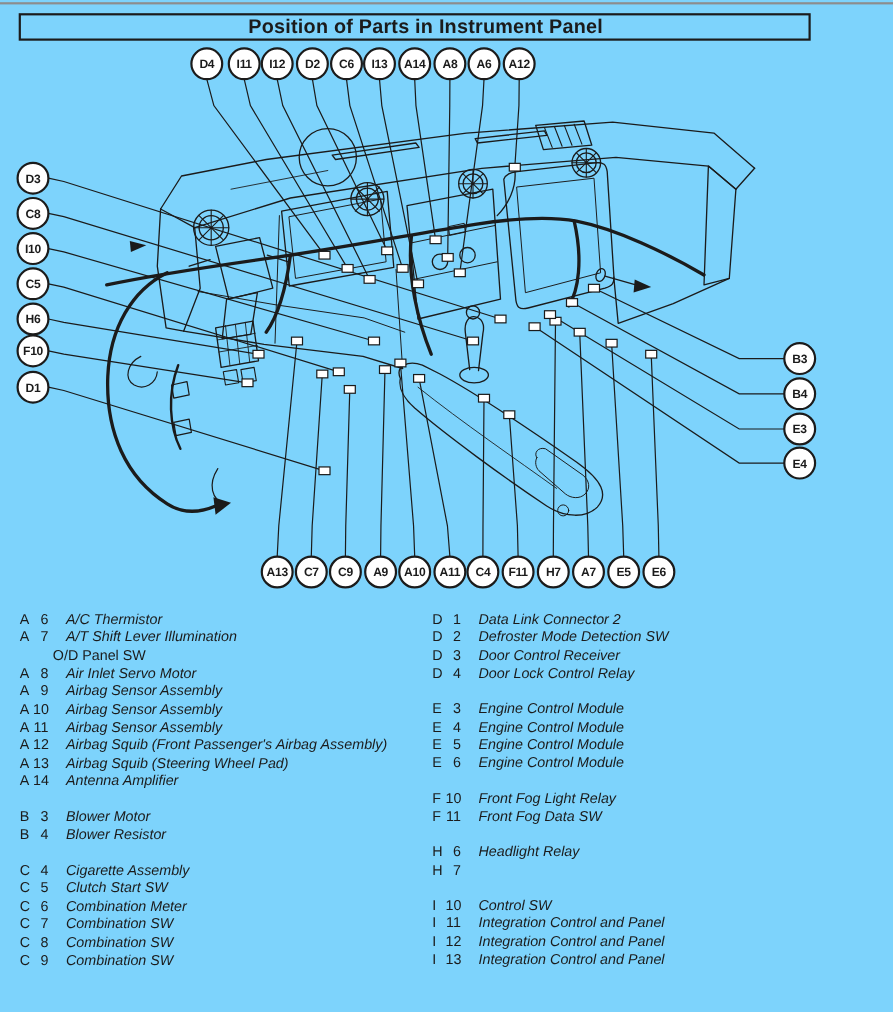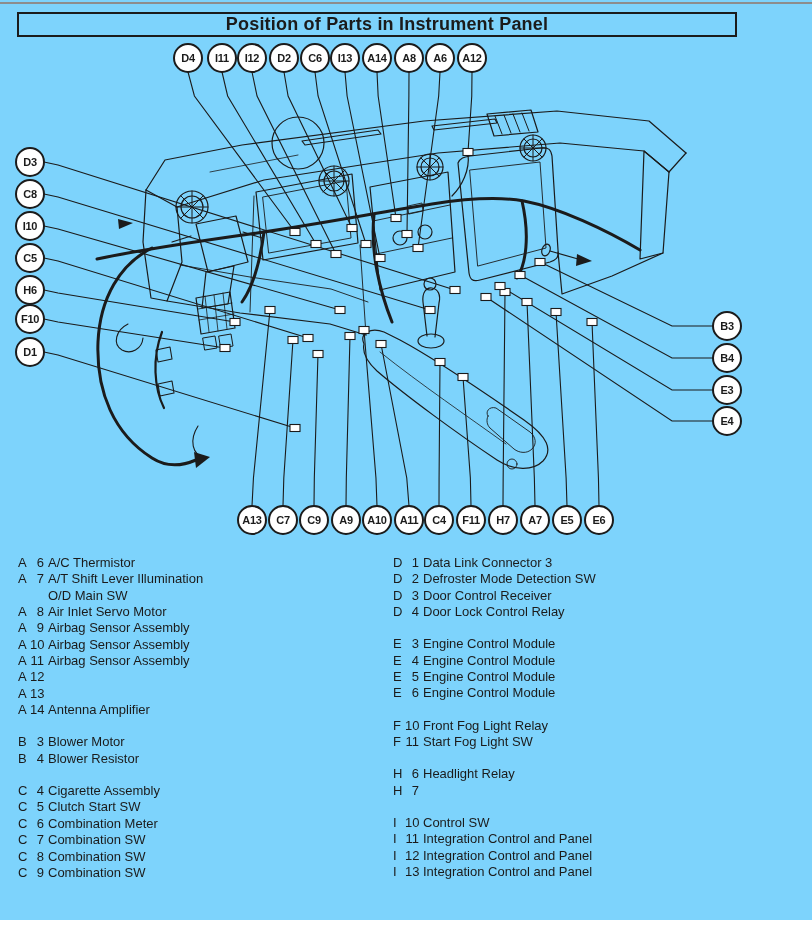--- a/index.html
+++ b/index.html
@@ -12,21 +12,21 @@
   svg.diagram{position:absolute;left:0;top:0;}
   .legend{position:absolute;left:0;top:555px;width:812px;font-size:13px;line-height:16.35px;}
   .lcol{position:absolute;top:0;}
   .lcol.c1{left:18px;width:368px;}
   .lcol.c2{left:393px;width:414px;}
   .lgroup{margin:0;}
   .lgroup + .lgroup{margin-top:16px;}
   .entry{display:flex;white-space:nowrap;}
   .entry .lt{width:12px;flex:none;}
   .entry .num{width:14px;flex:none;text-align:right;}
-  .entry .nm{margin-left:4px;}
+  .entry .nm{margin-left:16px;font-style:italic;}
   .cont{margin-left:30px;white-space:nowrap;}
 </style>
 </head>
 <body>
 
 <div class="page">
   <div class="top-rule"></div>
 
   <div class="title-box">
     <span class="t">Position of Parts in Instrument Panel</span>
@@ -351,21 +351,21 @@
           <div class="entry">
             <span class="lt">A</span>
             <span class="num">6</span>
             <span class="nm">A/C Thermistor</span>
           </div>
           <div class="entry">
             <span class="lt">A</span>
             <span class="num">7</span>
             <span class="nm">A/T Shift Lever Illumination</span>
           </div>
-          <div class="cont">O/D Main SW</div>
+          <div class="cont">O/D Panel SW</div>
           <div class="entry">
             <span class="lt">A</span>
             <span class="num">8</span>
             <span class="nm">Air Inlet Servo Motor</span>
           </div>
           <div class="entry">
             <span class="lt">A</span>
             <span class="num">9</span>
             <span class="nm">Airbag Sensor Assembly</span>
           </div>
@@ -375,24 +375,26 @@
             <span class="nm">Airbag Sensor Assembly</span>
           </div>
           <div class="entry">
             <span class="lt">A</span>
             <span class="num">11</span>
             <span class="nm">Airbag Sensor Assembly</span>
           </div>
           <div class="entry">
             <span class="lt">A</span>
             <span class="num">12</span>
+            <span class="nm">Airbag Squib (Front Passenger's Airbag Assembly)</span>
           </div>
           <div class="entry">
             <span class="lt">A</span>
             <span class="num">13</span>
+            <span class="nm">Airbag Squib (Steering Wheel Pad)</span>
           </div>
           <div class="entry">
             <span class="lt">A</span>
             <span class="num">14</span>
             <span class="nm">Antenna Amplifier</span>
           </div>
         </div>
         <div class="lgroup">
           <div class="entry">
             <span class="lt">B</span>
@@ -436,21 +438,21 @@
             <span class="num">9</span>
             <span class="nm">Combination SW</span>
           </div>
         </div>
       </div>
     <div class="lcol c2">
         <div class="lgroup">
           <div class="entry">
             <span class="lt">D</span>
             <span class="num">1</span>
-            <span class="nm">Data Link Connector 3</span>
+            <span class="nm">Data Link Connector 2</span>
           </div>
           <div class="entry">
             <span class="lt">D</span>
             <span class="num">2</span>
             <span class="nm">Defroster Mode Detection SW</span>
           </div>
           <div class="entry">
             <span class="lt">D</span>
             <span class="num">3</span>
             <span class="nm">Door Control Receiver</span>
@@ -485,21 +487,21 @@
         </div>
         <div class="lgroup">
           <div class="entry">
             <span class="lt">F</span>
             <span class="num">10</span>
             <span class="nm">Front Fog Light Relay</span>
           </div>
           <div class="entry">
             <span class="lt">F</span>
             <span class="num">11</span>
-            <span class="nm">Start Fog Light SW</span>
+            <span class="nm">Front Fog Data SW</span>
           </div>
         </div>
         <div class="lgroup">
           <div class="entry">
             <span class="lt">H</span>
             <span class="num">6</span>
             <span class="nm">Headlight Relay</span>
           </div>
           <div class="entry">
             <span class="lt">H</span>

